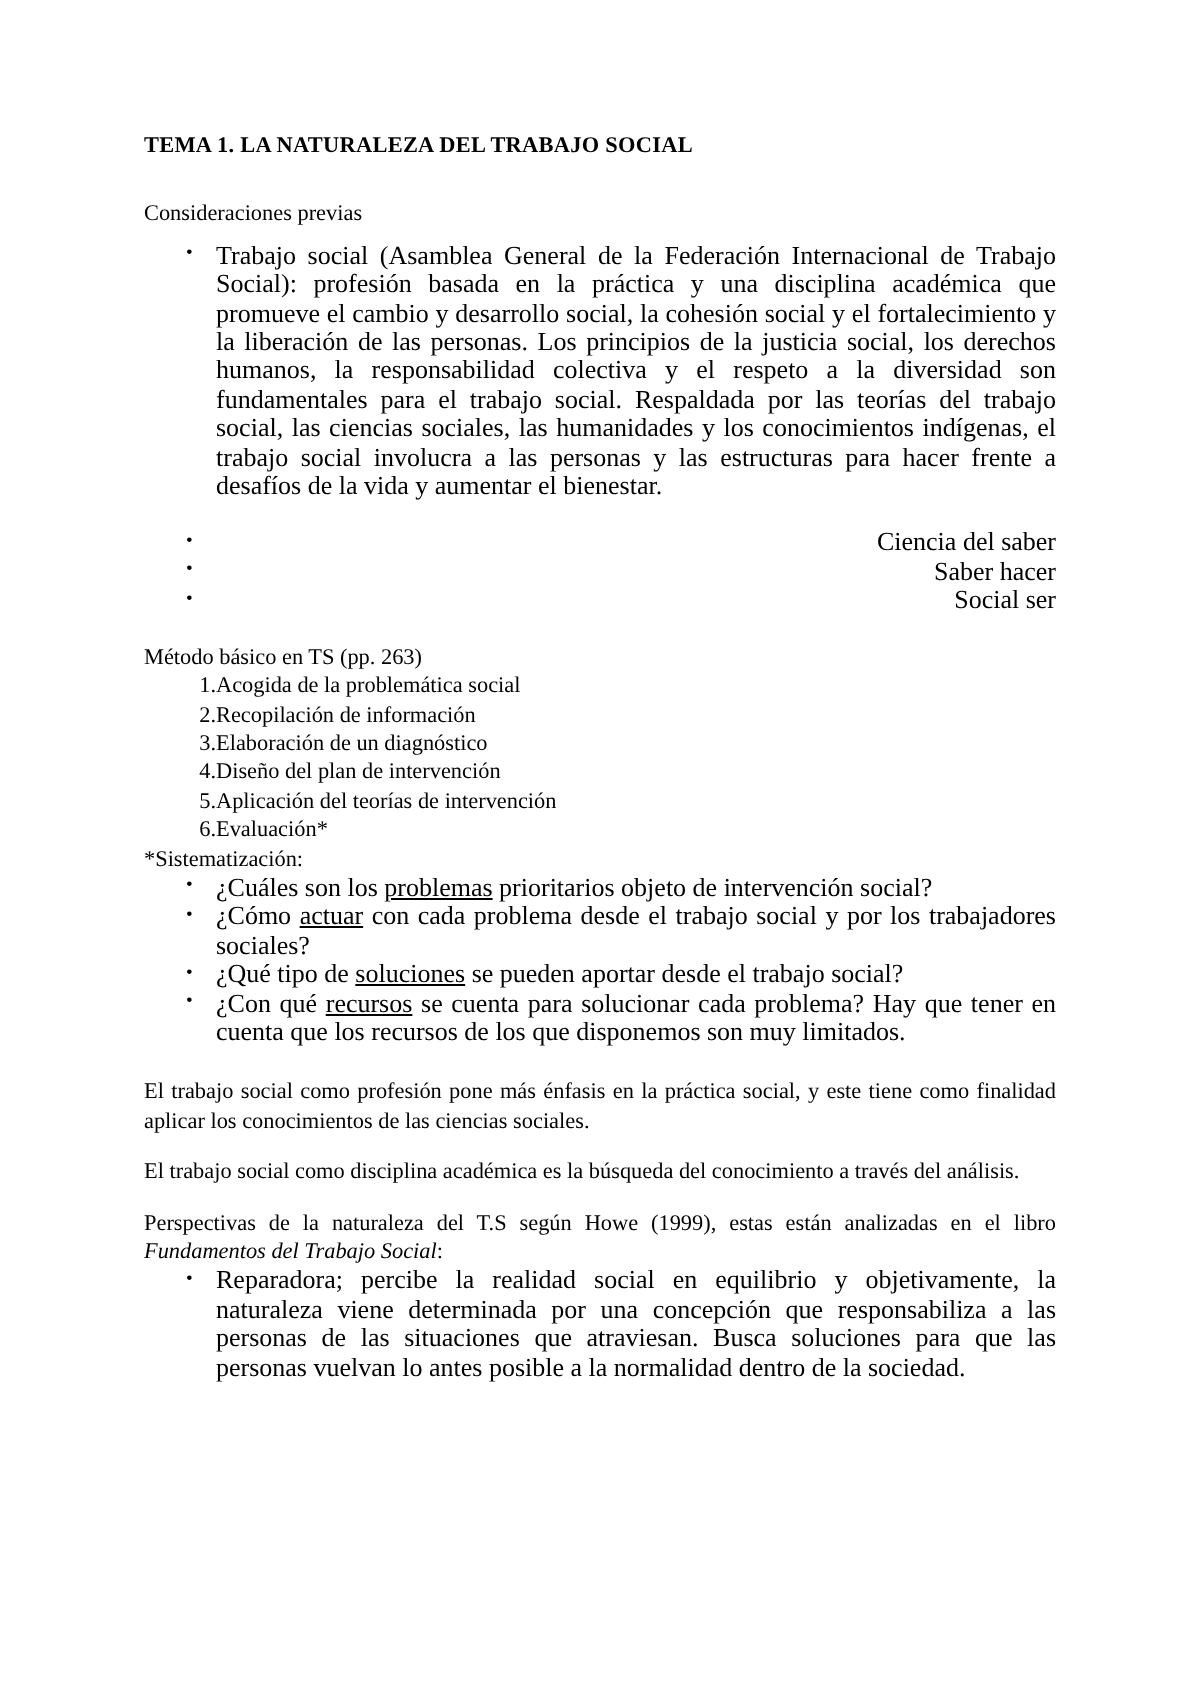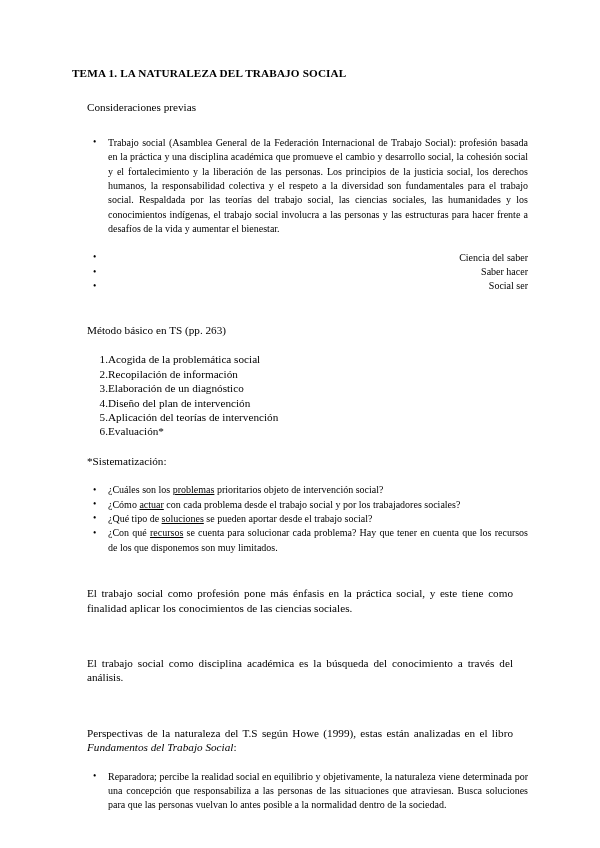--- a/index.html
+++ b/index.html
@@ -27,40 +27,40 @@
     font-size: 11.2px;
     line-height: 14.4px;
     letter-spacing: 0.15px;
     margin: 0 0 20px 0;
     text-align: left;
     white-space: nowrap;
   }
   .para {
     font-size: 11.2px;
     line-height: 14.4px;
-    margin: 15px;
+    margin: 0;
     text-align: justify;
     text-justify: inter-word;
   }
   .para.flush {
     text-align: left;
   }
   .gap-sm { height: 6px; }
   .gap-md { height: 11px; }
   .gap-lg { height: 14px; }
   .gap-xl { height: 16px; }
 
   ul.bullets, ol.numbers {
     margin: 0;
     padding: 0;
     list-style: none;
   }
   ul.bullets > li {
     position: relative;
-    font-size: 10px;
+    font-size: 13px;
     line-height: 14.4px;
     padding-left: 36px;
     text-align: justify;
     text-justify: inter-word;
     margin: 0;
   }
   ul.bullets > li::before {
     content: "\2022";
     position: absolute;
     left: 21px;

